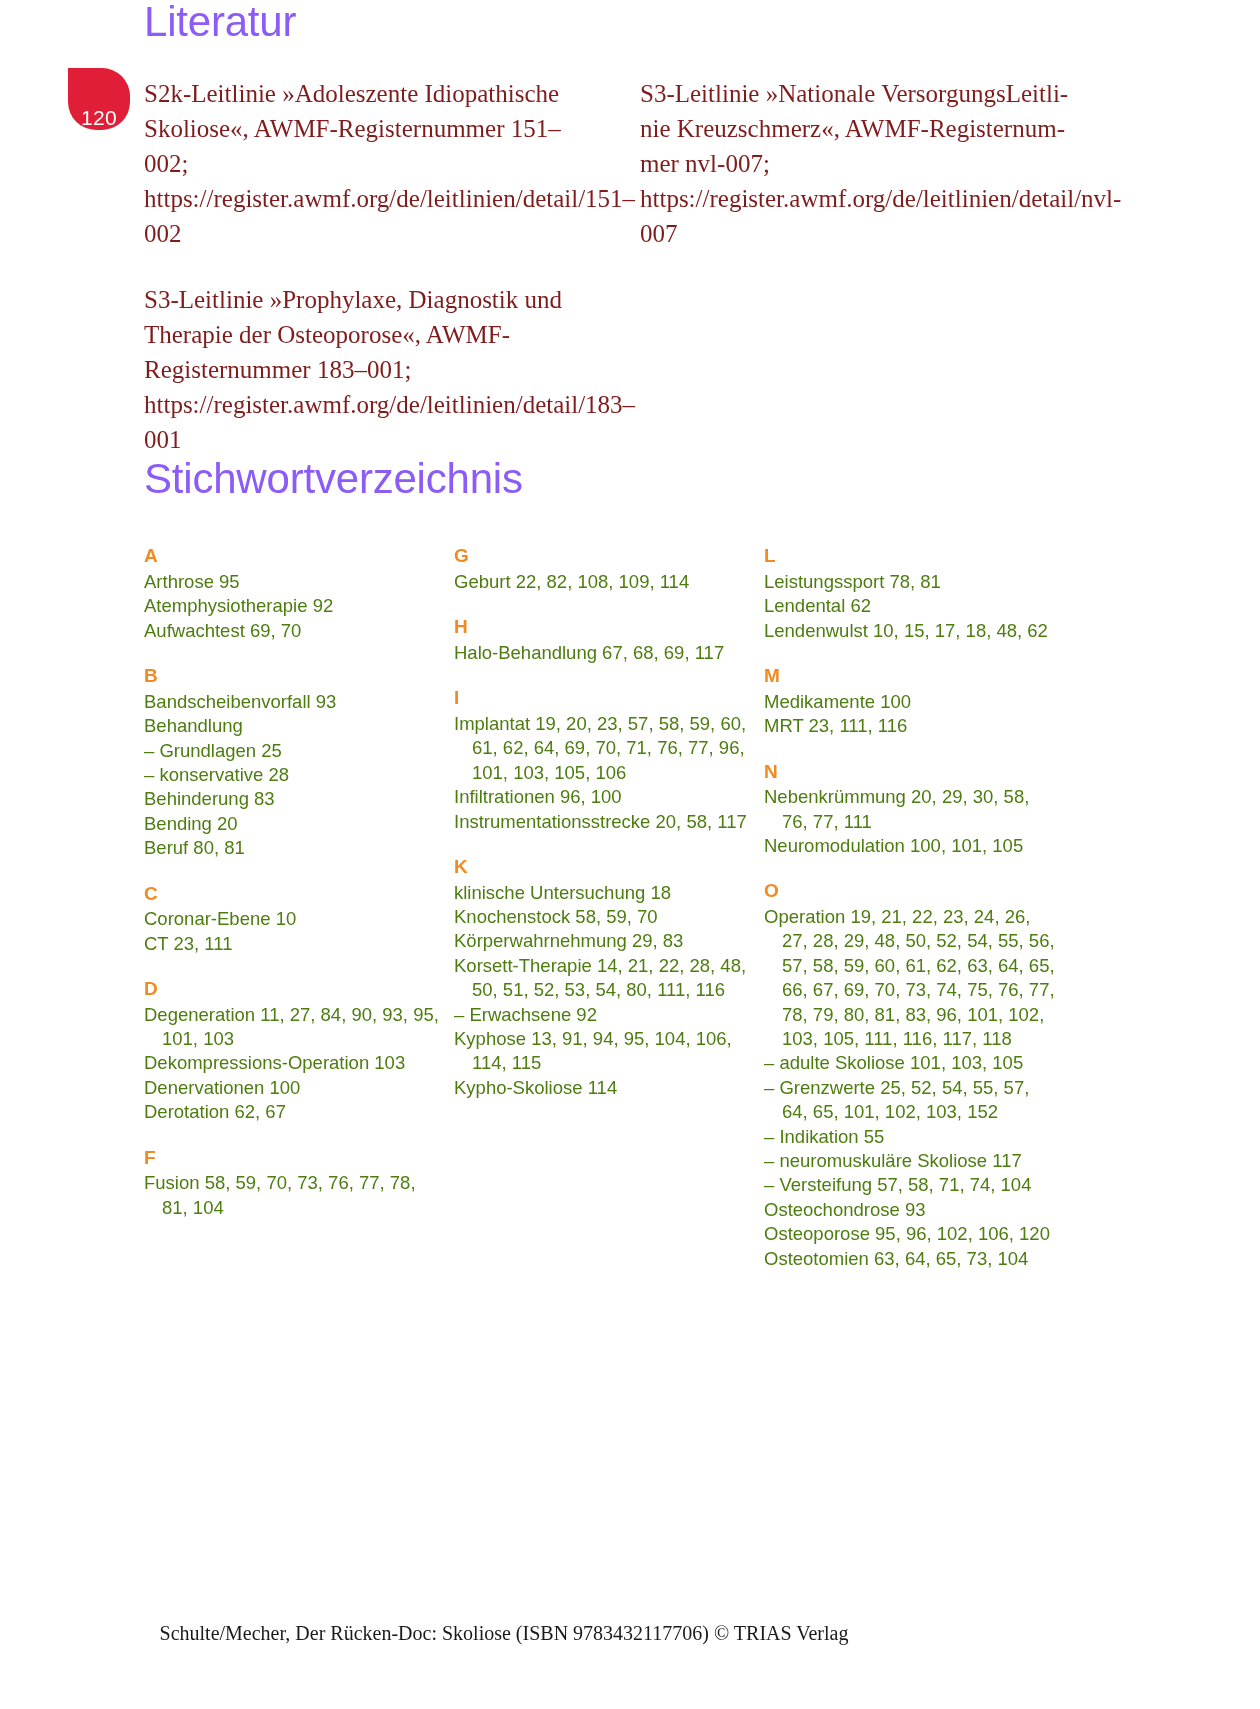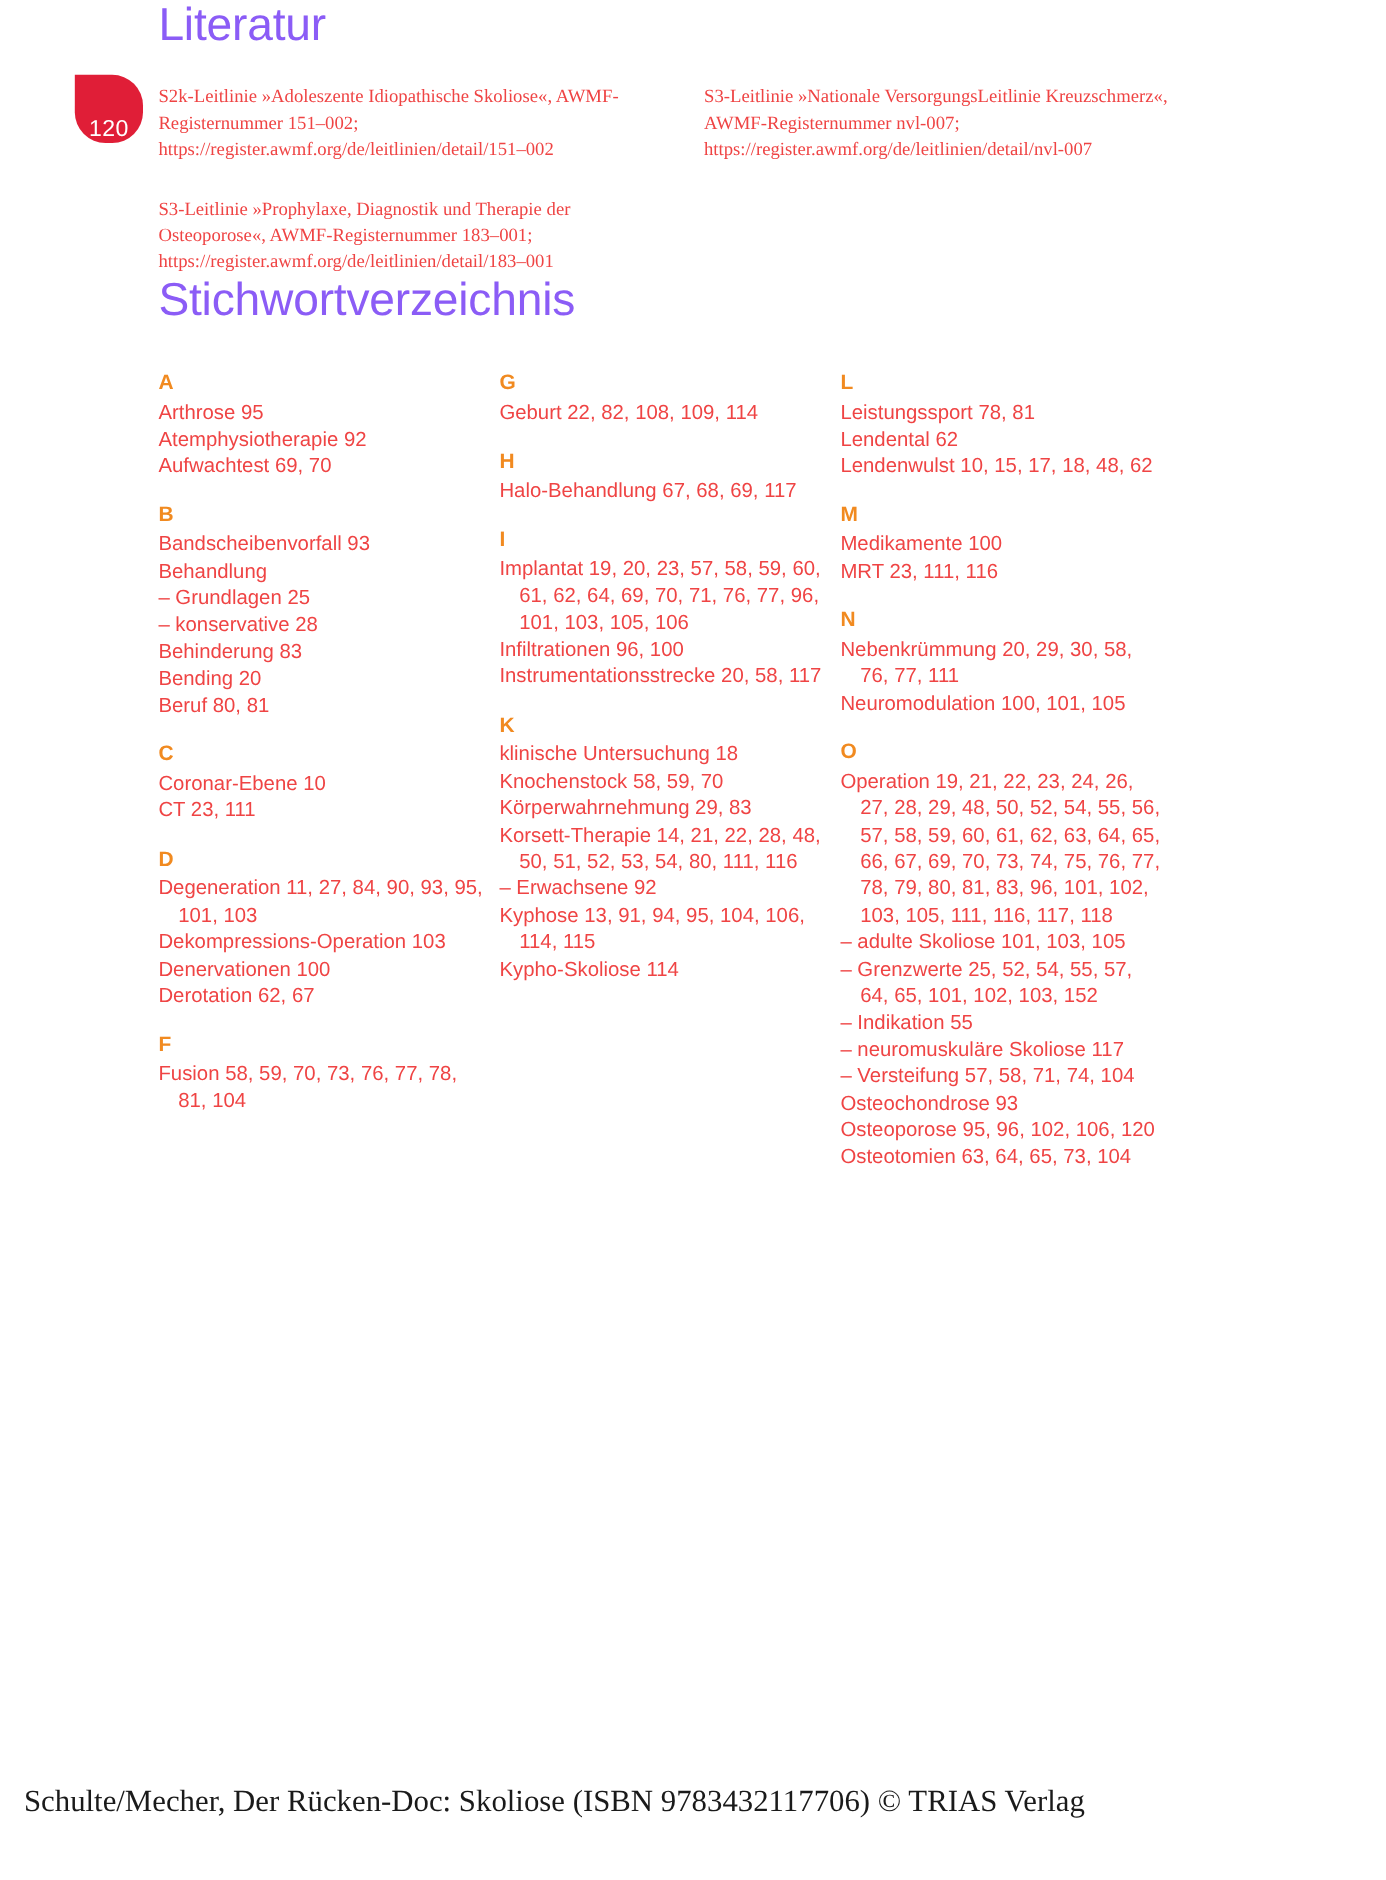--- a/index.html
+++ b/index.html
@@ -56,23 +56,23 @@
   .lit-block {
     display: flex;
     gap: 62px;
     margin-top: 32px;
   }
   .lit-col {
     width: 434px;
   }
   .lit-entry {
     font-family: "Liberation Serif", serif;
-    font-size: 17px;
+    font-size: 25px;
     line-height: 1.40;
-    color: #ef4444;
+    color: #7f1d1d;
     margin: 0 0 31px 0;
     hyphens: manual;
   }
   .lit-entry:last-child { margin-bottom: 0; }
 
   
   .index-block {
     display: flex;
     gap: 0;
     margin-top: 42px;
@@ -86,35 +86,35 @@
     color: #f18a20;
     font-weight: bold;
     font-size: 19px;
     line-height: 1.35;
     margin: 0 0 1px 0;
   }
   .index-group + .index-group { margin-top: 20px; }
   .index-entry {
     font-size: 18.5px;
     line-height: 1.32;
-    color: #ef4444;
+    color: #4d7c0f;
     margin: 0;
     padding-left: 18px;
     text-indent: -18px;
   }
 
   
   .footer {
     position: absolute;
     left: 0;
     top: 1622px;
     width: 1008px;
     text-align: center;
     font-family: "Liberation Serif", serif;
-    font-size: 28px;
+    font-size: 20px;
     color: #1a1a1a;
   }
 </style>
 </head>
 <body>
 
 <div class="page-badge">
   <span>120</span>
 </div>
 

